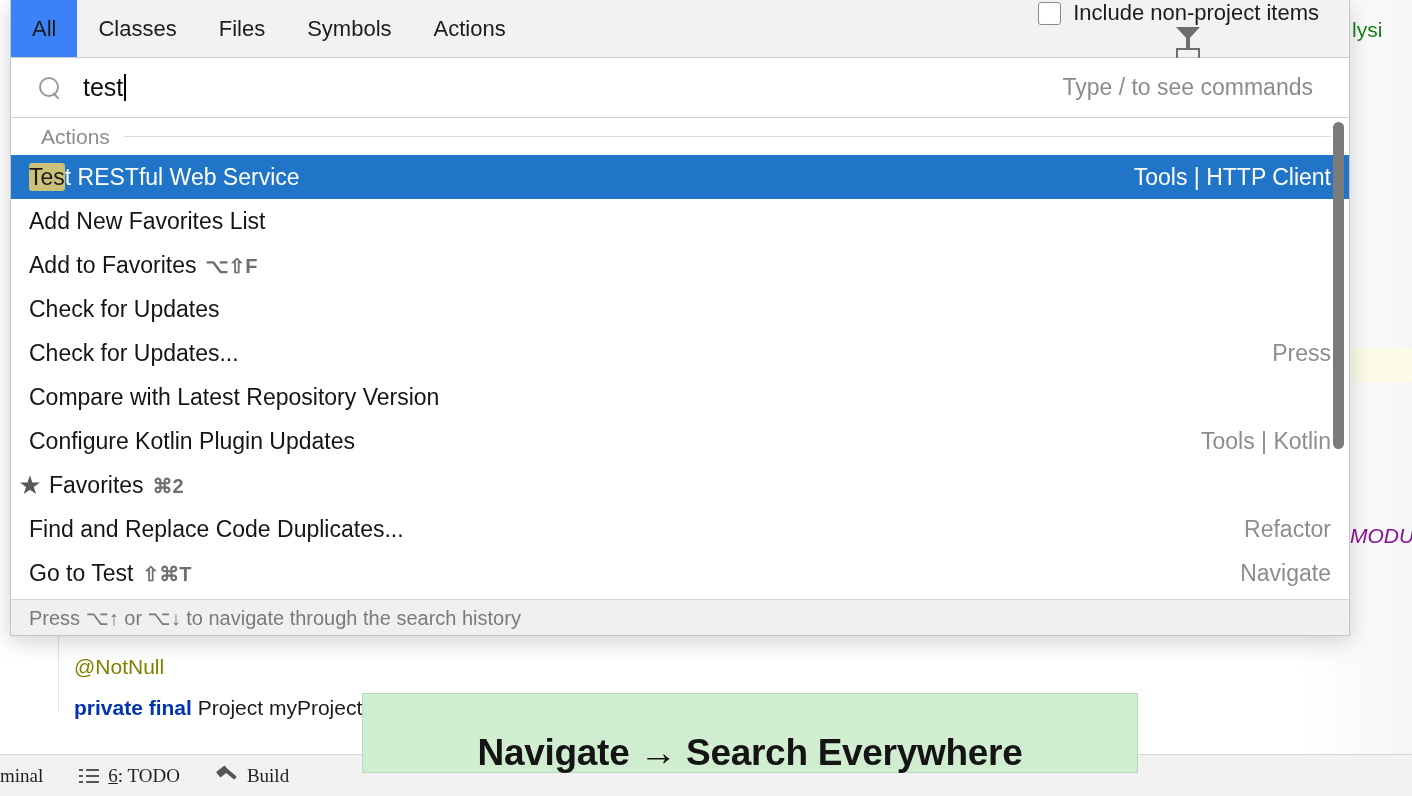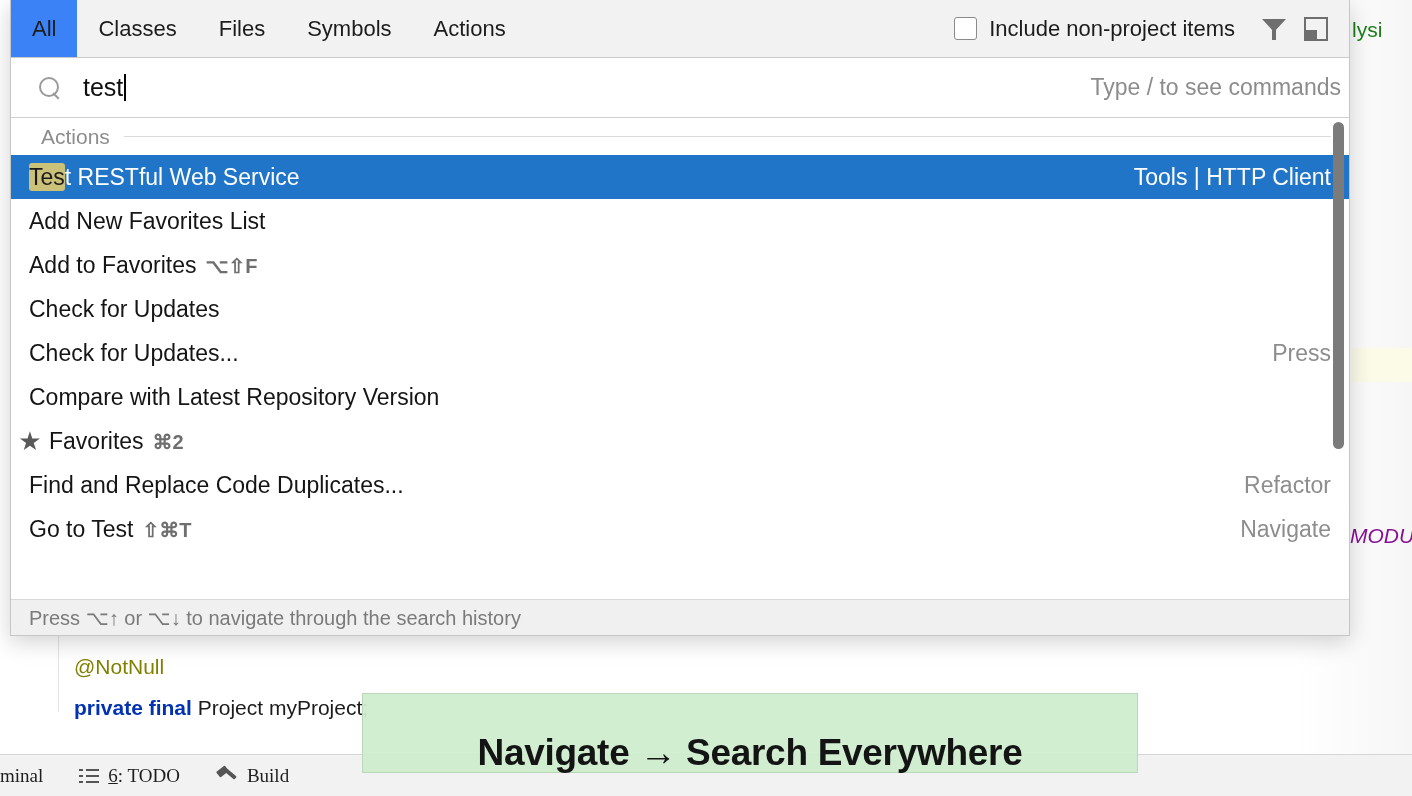--- a/index.html
+++ b/index.html
@@ -156,20 +156,21 @@
     user-select: none;
   }
   .se-tab.active { background: #3b82f6; }
 
   .se-header-right {
     margin-left: auto;
     display: flex;
     align-items: center;
     gap: 0px;
     padding-right: 12px;
+    flex-direction: column;
   }
   .chk-wrap {
     display: flex;
     align-items: center;
     gap: 12px;
     padding-right: 18px;
   }
   .chk-box {
     width: 23px; height: 23px;
     border: 1.6px solid #8a8a8a;
@@ -218,21 +219,21 @@
   }
 
   
   .se-search {
     height: 60px;
     flex: 0 0 60px;
     background: #ffffff;
     border-bottom: 1px solid #cfcfcf;
     display: flex;
     align-items: center;
-    padding: 0 8px 0 28px;
+    padding: 0 36px 0 28px;
     position: relative;
   }
   .icon-search {
     width: 22px; height: 22px;
     position: relative;
     flex: 0 0 22px;
     margin-right: 22px;
   }
   .icon-search::before {
     content: "";
@@ -529,20 +530,26 @@
         <span class="res-right">Press</span>
       </div>
 
       <div class="res-row">
         <div class="res-main">
           <span class="res-label">Compare with Latest Repository Version</span>
         </div>
         <span class="res-right"></span>
       </div>
 
+      <div class="res-row">
+        <div class="res-main">
+          <span class="res-label">Configure Kotlin Plugin Updates</span>
+        </div>
+        <span class="res-right">Tools | Kotlin</span>
+      </div>
 
       <div class="res-row" style="padding-left:0;">
         <span class="res-icon">
             <span class="star">★</span>
           </span>
         <div class="res-main">
           <span class="res-label">Favorites</span>
           <span class="res-shortcut">⌘2</span>
         </div>
         <span class="res-right"></span>

